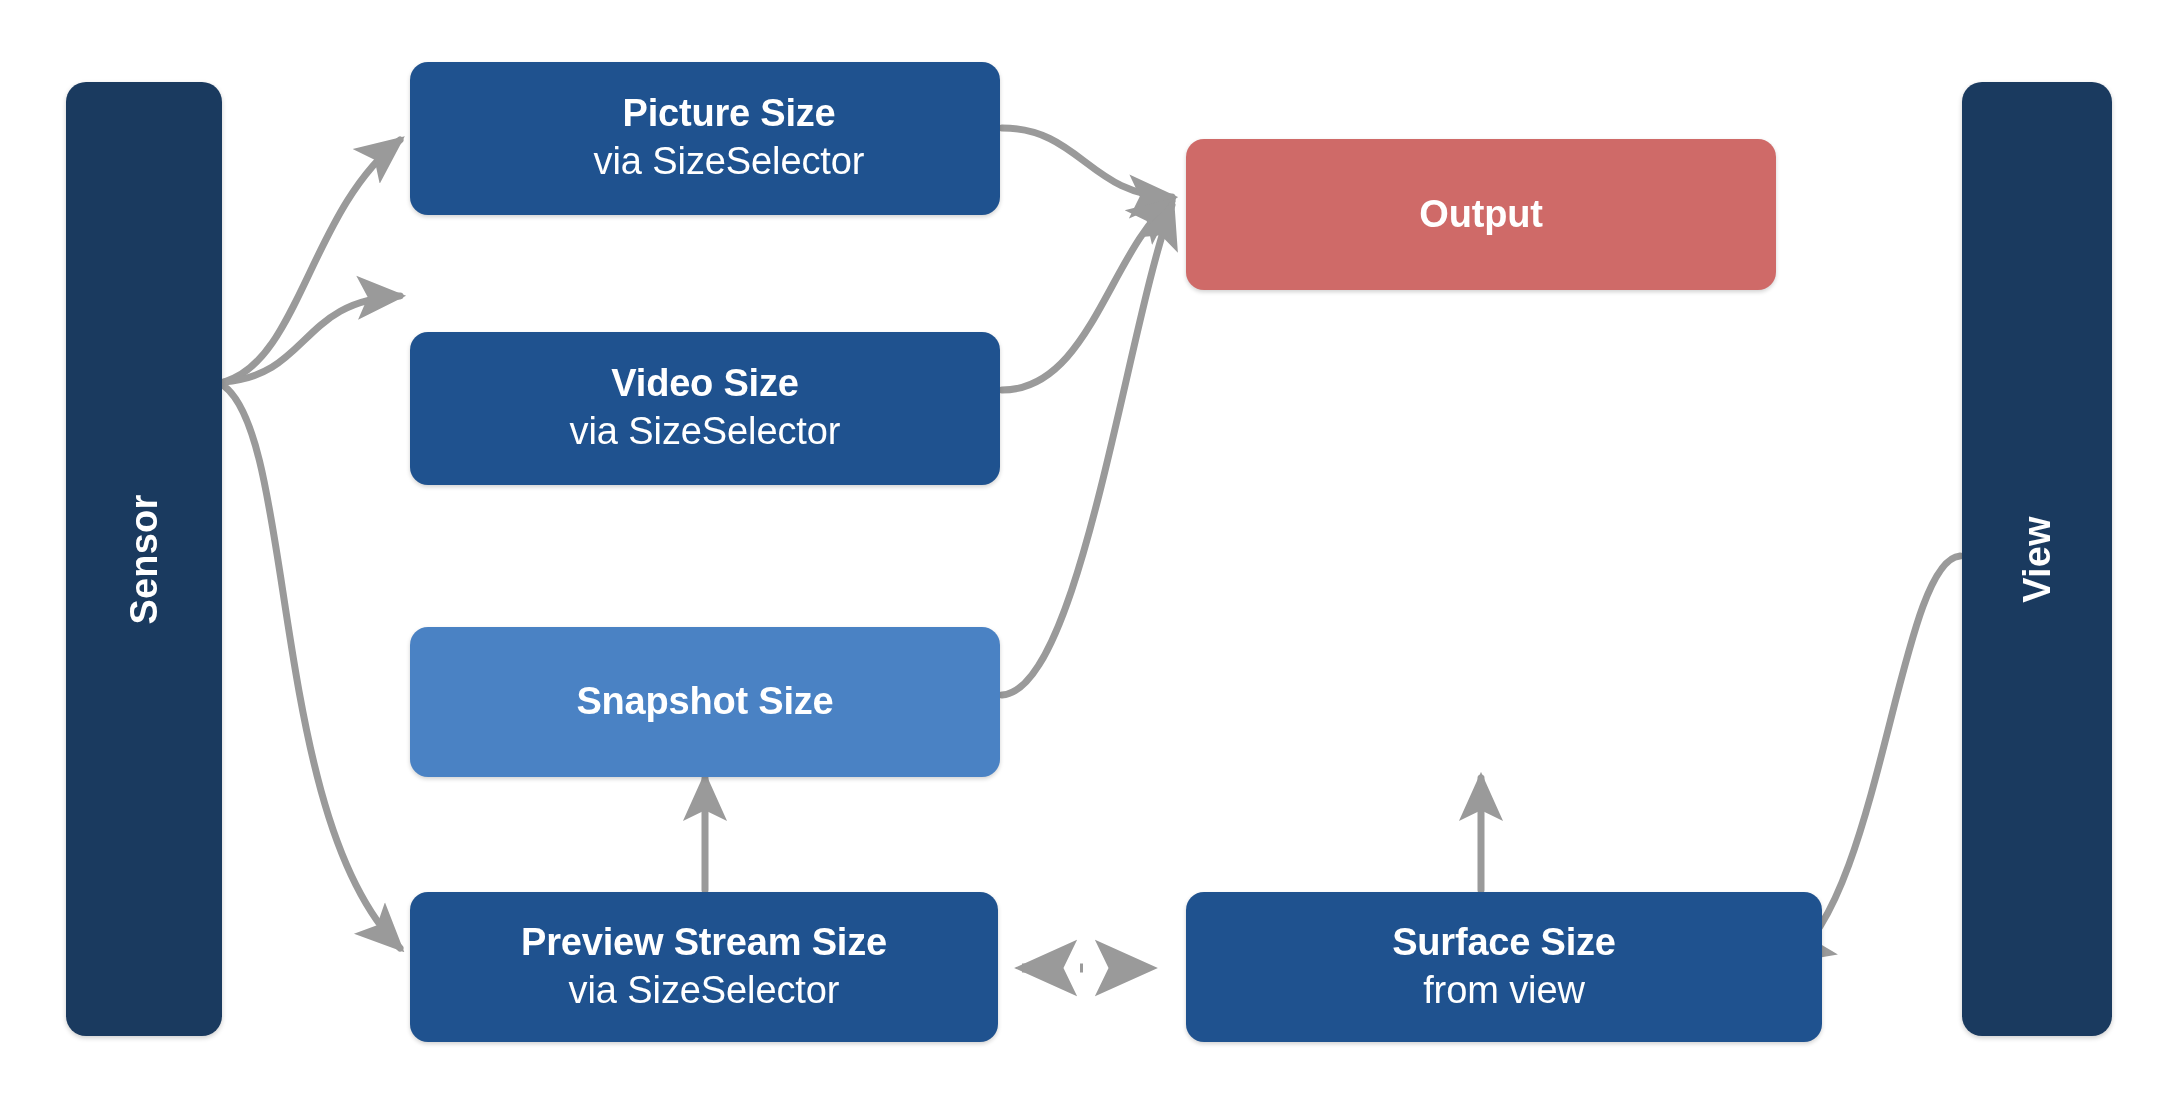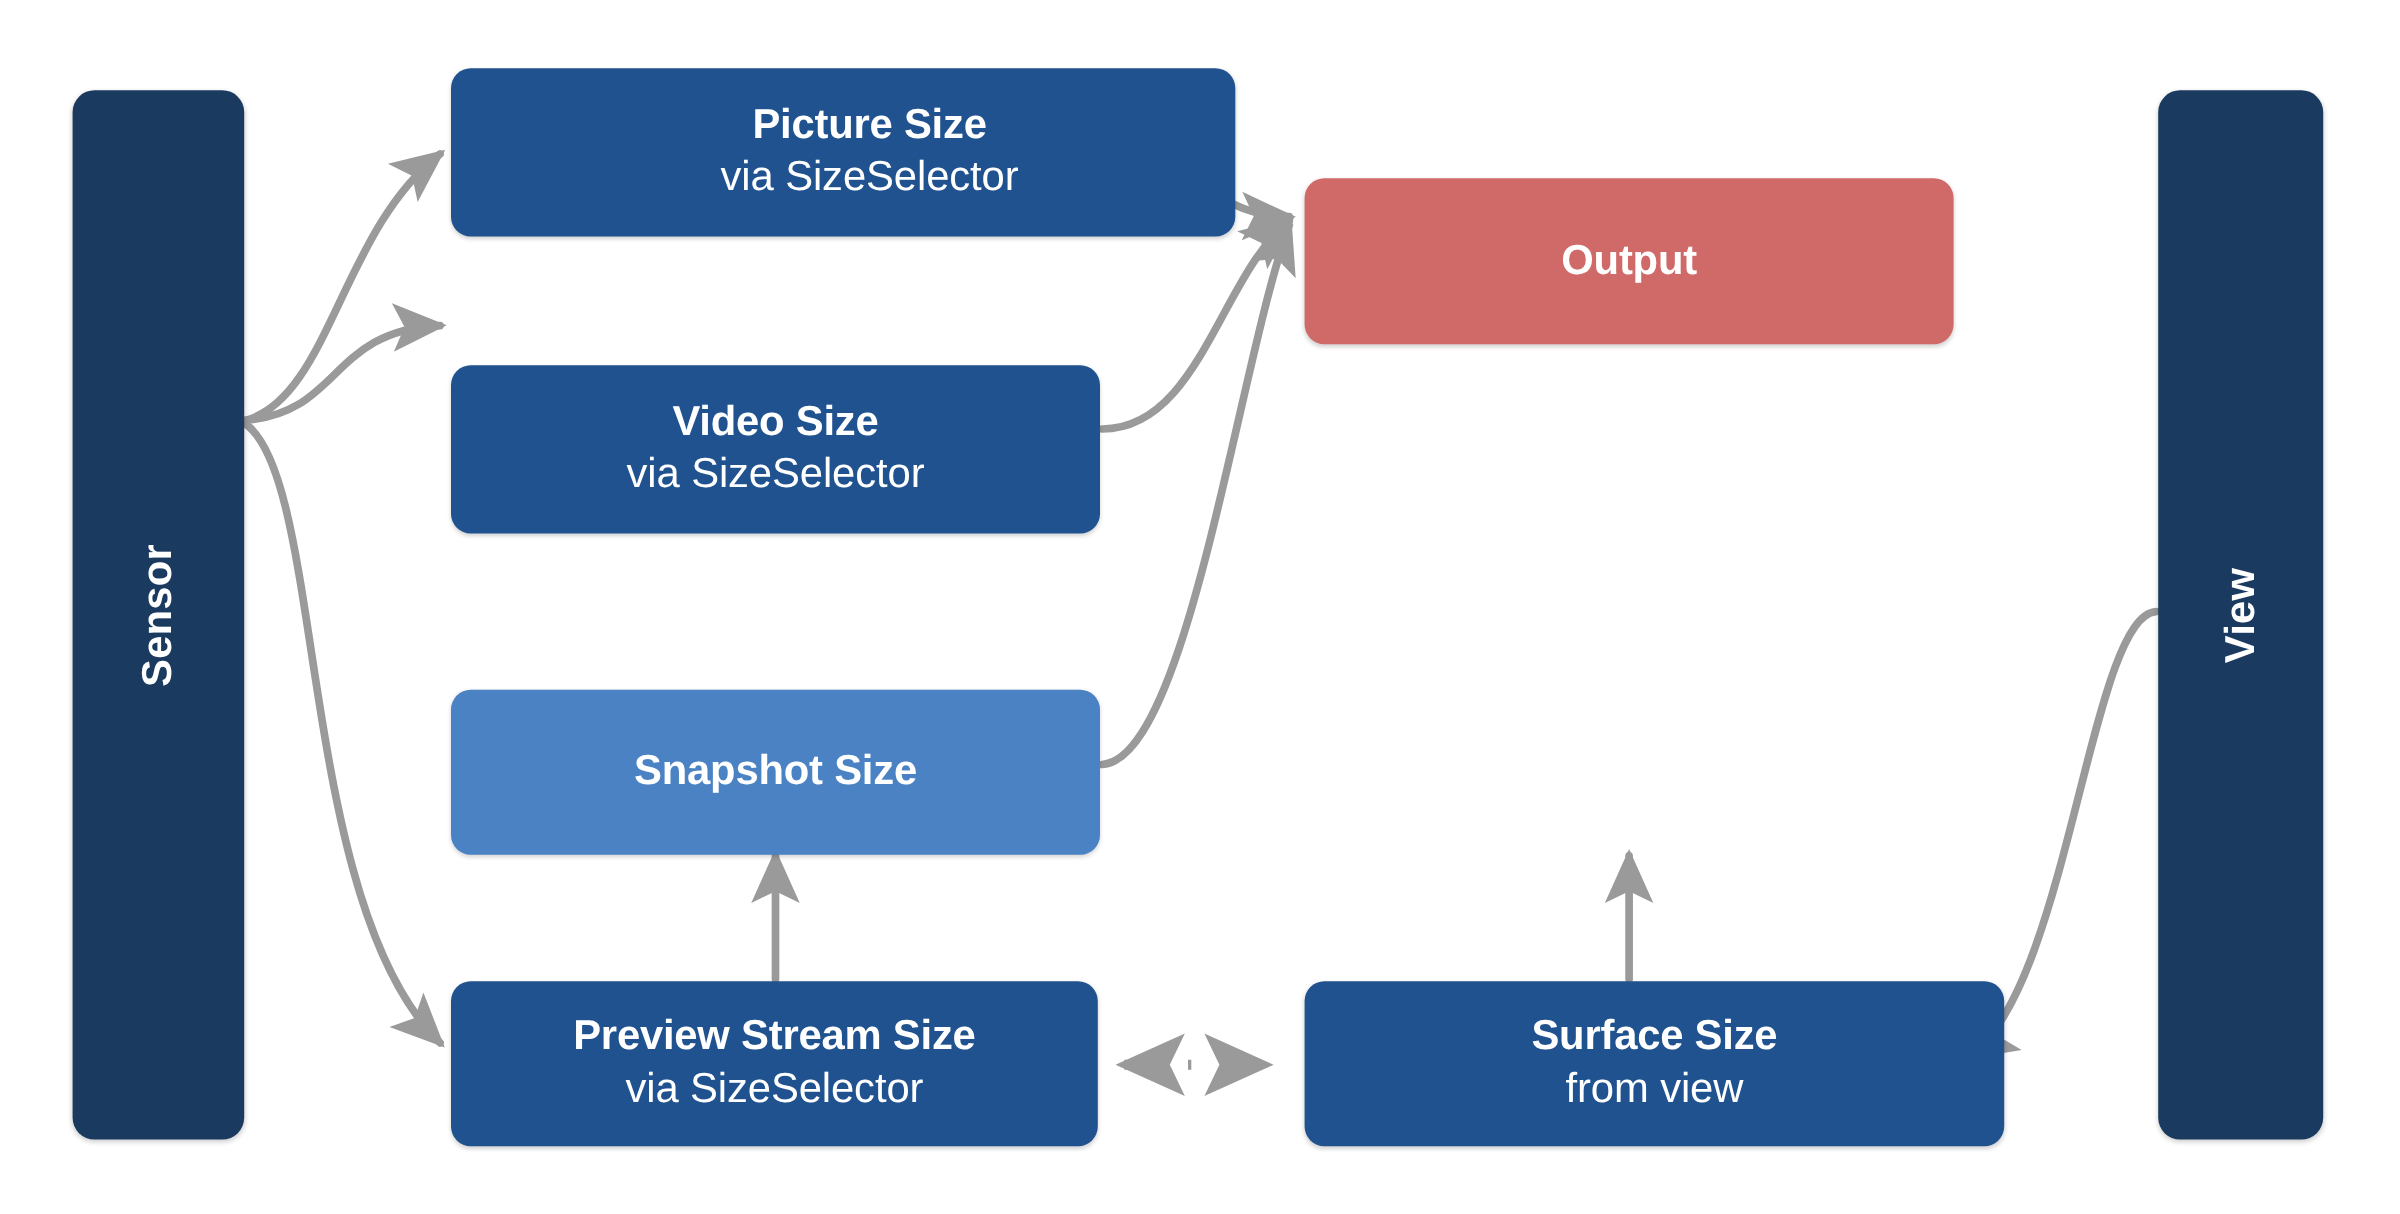--- a/index.html
+++ b/index.html
@@ -65,26 +65,26 @@
     font-size: 38px;
     white-space: nowrap;
     transform: rotate(-90deg);
     letter-spacing: 0.2px;
   }
 
   
   #lane-sensor { left: 66px;   top: 82px;  width: 156px; height: 954px; }
   #lane-view   { left: 1962px; top: 82px;  width: 150px; height: 954px; }
 
-  #node-picture  { left: 410px;  top: 62px;  width: 713px; height: 153px; padding-left: 48px; }
+  #node-picture  { left: 410px;  top: 62px;  width: 590px; height: 153px; padding-left: 48px; }
   #node-video    { left: 410px;  top: 332px; width: 590px; height: 153px; }
   #node-snapshot { left: 410px;  top: 627px; width: 590px; height: 150px; }
   #node-preview  { left: 410px;  top: 892px; width: 588px; height: 150px; }
 
-  #node-output   { left: 1186px; top: 139px; width: 590px; height: 151px; margin-top: 23px; }
+  #node-output   { left: 1186px; top: 139px; width: 590px; height: 151px; }
   #node-screen   { left: 1186px; top: 616px; width: 590px; height: 149px; }
   #node-surface  { left: 1186px; top: 892px; width: 636px; height: 150px; }
 </style>
 </head>
 <body>
 
 <div id="canvas">
 
   <svg id="edges" viewBox="0 0 2182 1104" xmlns="http://www.w3.org/2000/svg">
     <defs>

